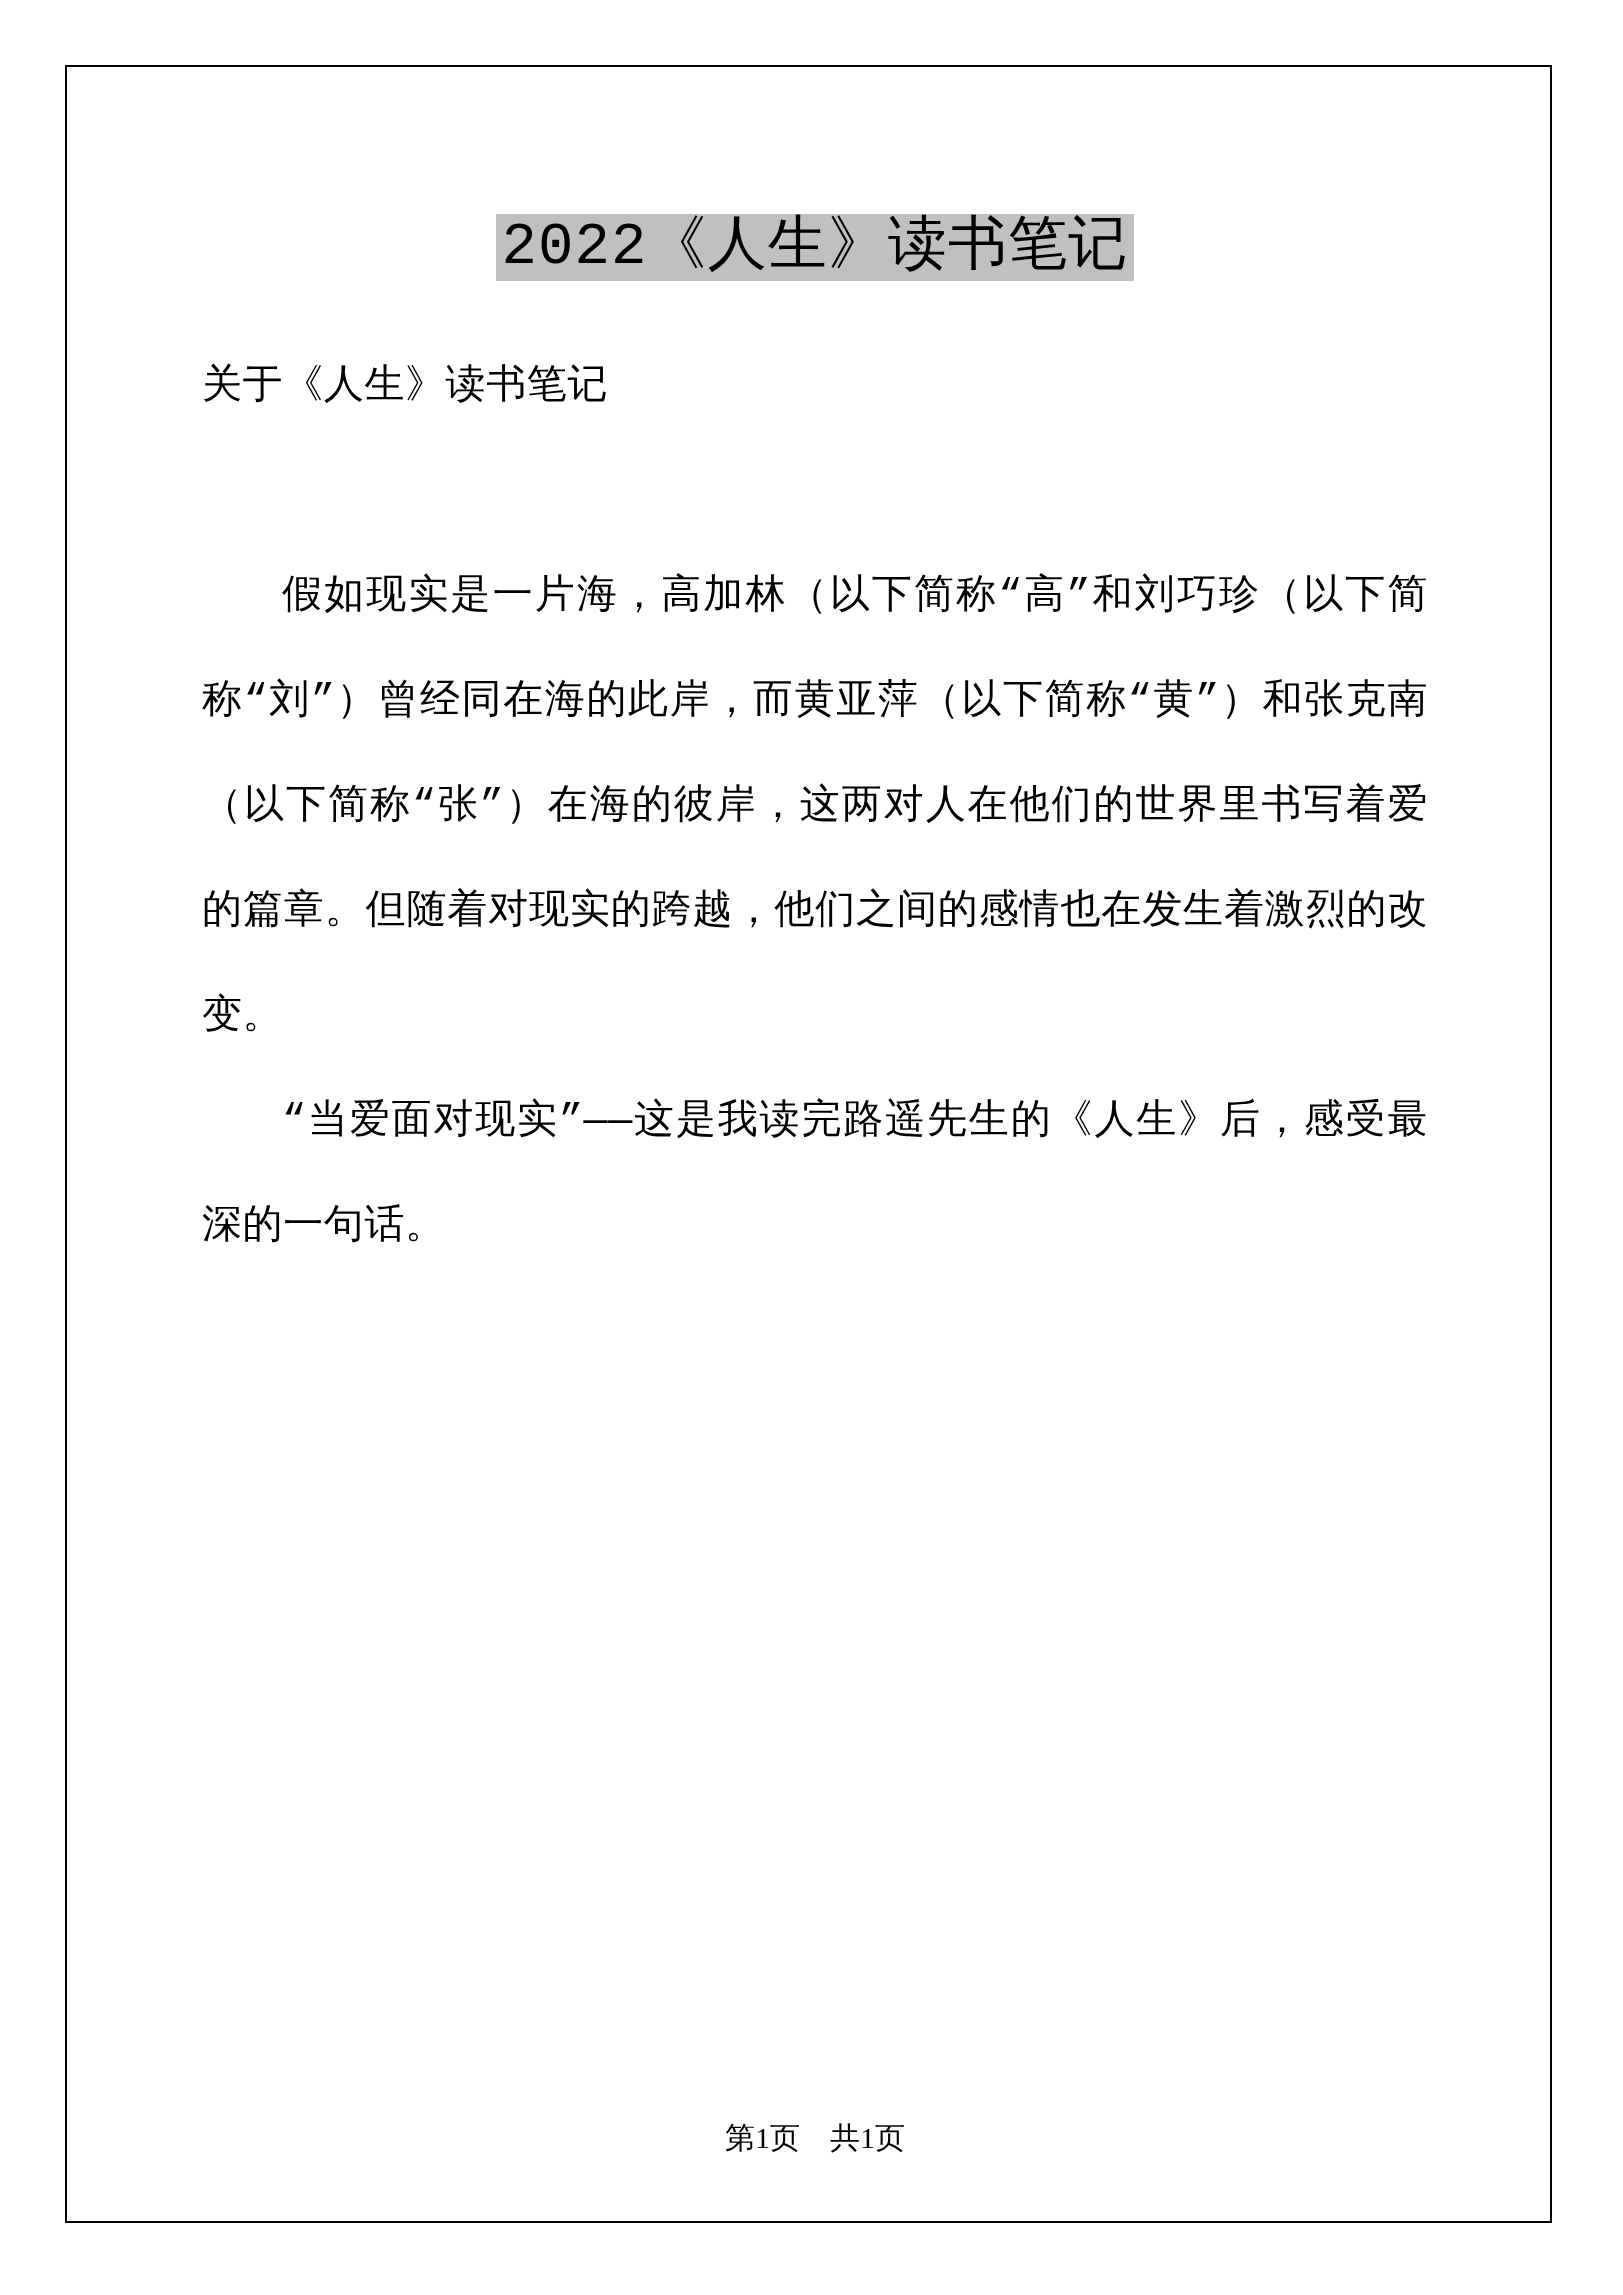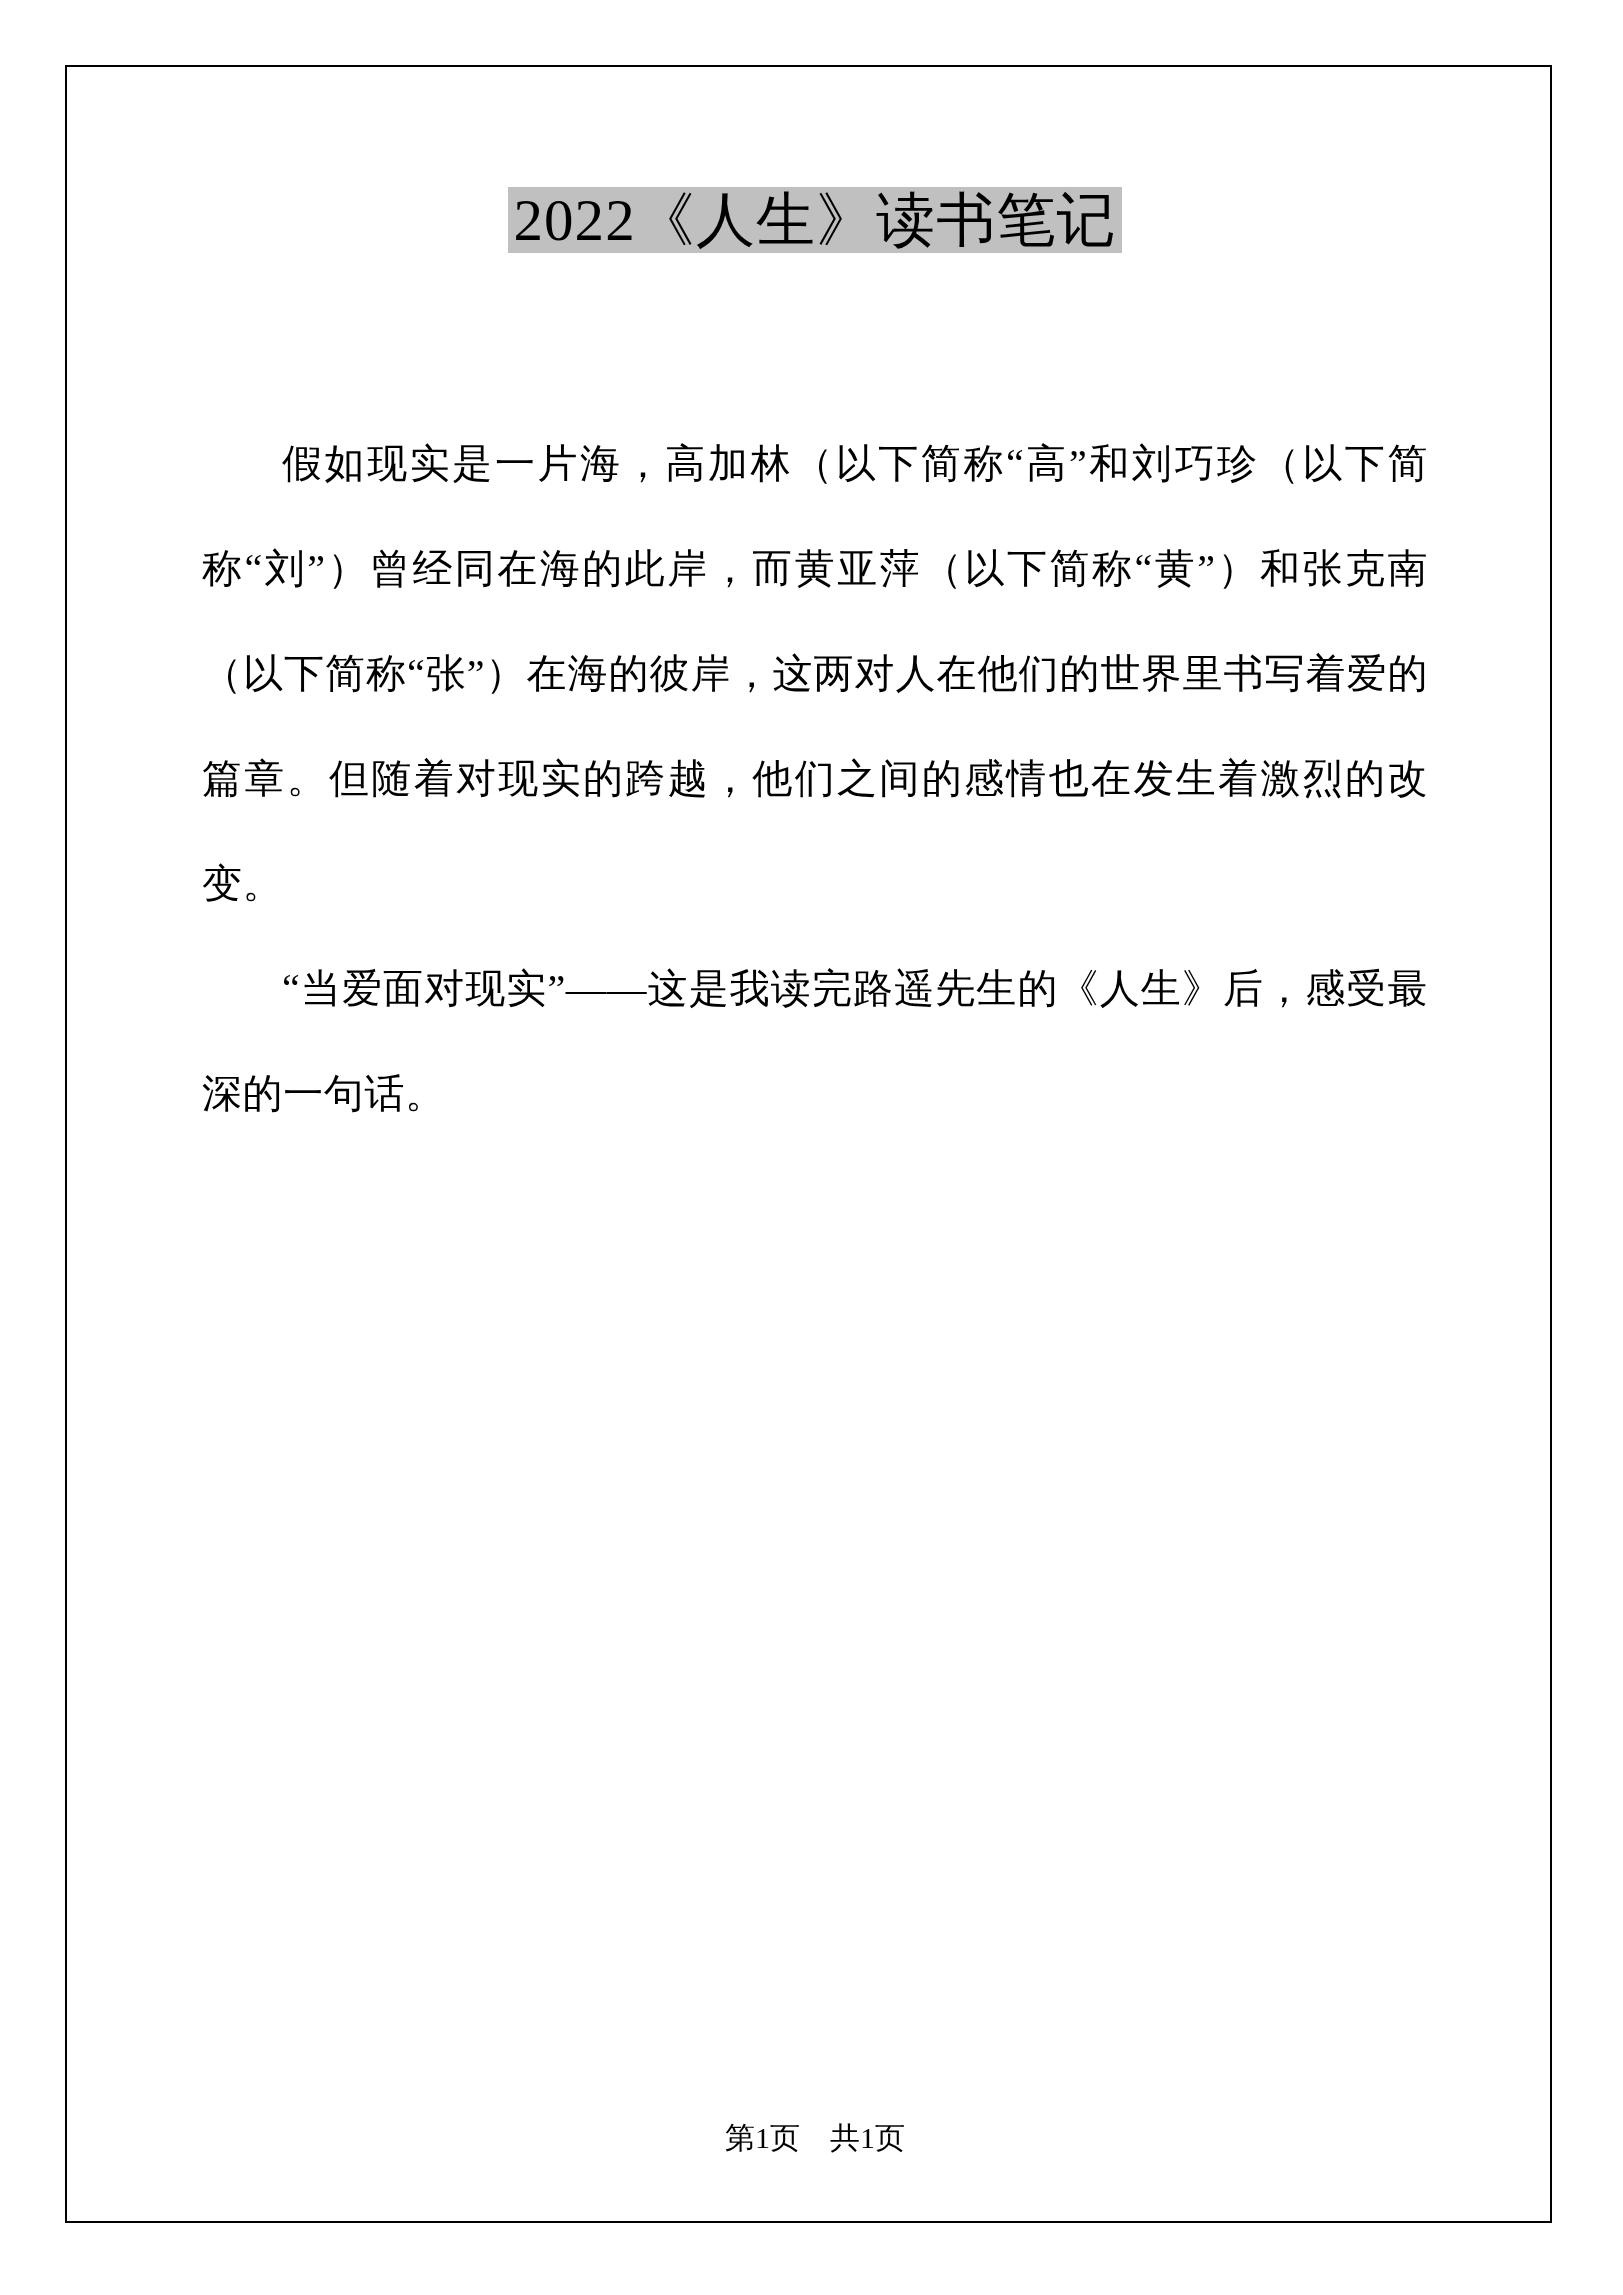--- a/index.html
+++ b/index.html
@@ -20,22 +20,23 @@
     left: 65px;
     top: 65px;
     width: 1487px;
     height: 2158px;
     border: 2.8px solid #000000;
     box-sizing: border-box;
   }
   .content {
     position: absolute;
     left: 202px;
-    top: 179px;
+    top: 207px;
     width: 1226px;
+    font-family: Liberation Mono, monospace;
   }
   .doc-title {
     text-align: center;
     font-size: 59px;
     line-height: 82px;
     font-weight: 400;
     margin: 0 0 45px 0;
     letter-spacing: 1.1px;
   }
   .doc-title .hl {
@@ -70,20 +71,21 @@
 <body>
 
 <div class="page-border"></div>
 
 <div class="content">
 
   <h1 class="doc-title"><span class="hl">2022《人生》读书笔记</span></h1>
 
   <div class="body-text">
 
+    <p>关于《人生》读书笔记</p>
 
 
     <div class="blank-line"></div>
 
 
     <p class="indent">假如现实是一片海，高加林（以下简称“高”和刘巧珍（以下简称“刘”）曾经同在海的此岸，而黄亚萍（以下简称“黄”）和张克南（以下简称“张”）在海的彼岸，这两对人在他们的世界里书写着爱的篇章。但随着对现实的跨越，他们之间的感情也在发生着激烈的改变。</p>
 
     <p class="indent">“当爱面对现实”——这是我读完路遥先生的《人生》后，感受最深的一句话。</p>
 
 

